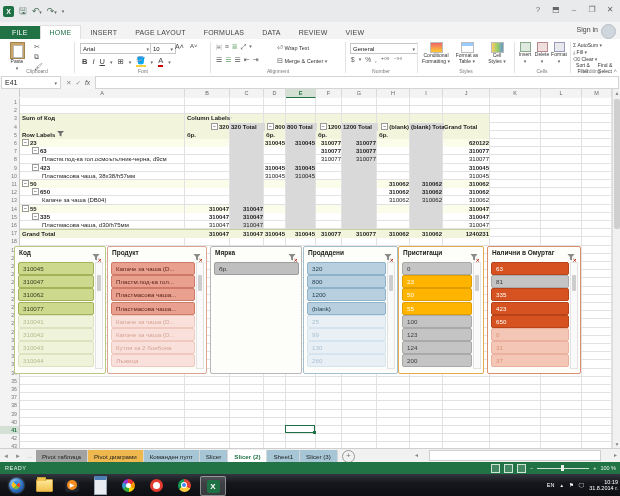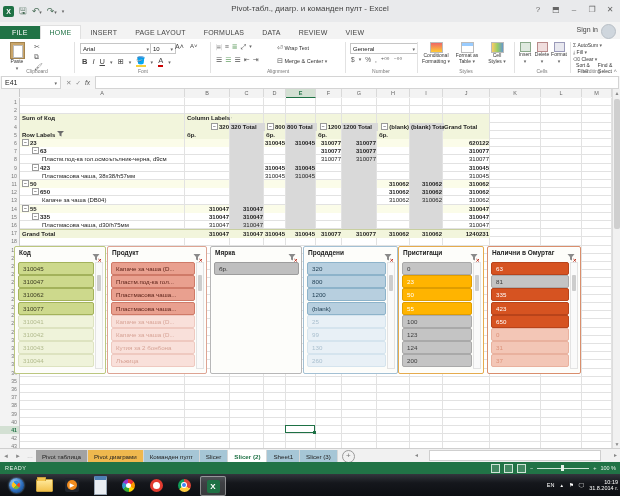--- a/index.html
+++ b/index.html
@@ -98,21 +98,20 @@
 <div id="app">
 
   <div class="abs" id="titlebar">
     <div class="abs" id="qat">
       <div id="xl-logo">X</div>
       <span class="qicon">🖫</span>
       <span class="qicon">↶<span class="caret">▾</span></span>
       <span class="qicon">↷<span class="caret">▾</span></span>
       <span class="caret">▾</span>
     </div>
-    <div class="abs" id="title-text">Pivot-табл., диагр. и команден пулт - Excel</div>
     <div class="abs" id="win-controls">
       <div class="winbtn">?</div>
       <div class="winbtn">⬒</div>
       <div class="winbtn">–</div>
       <div class="winbtn">❐</div>
       <div class="winbtn">✕</div>
     </div>
   </div>
 
   <div class="abs" id="ribbontabs">

